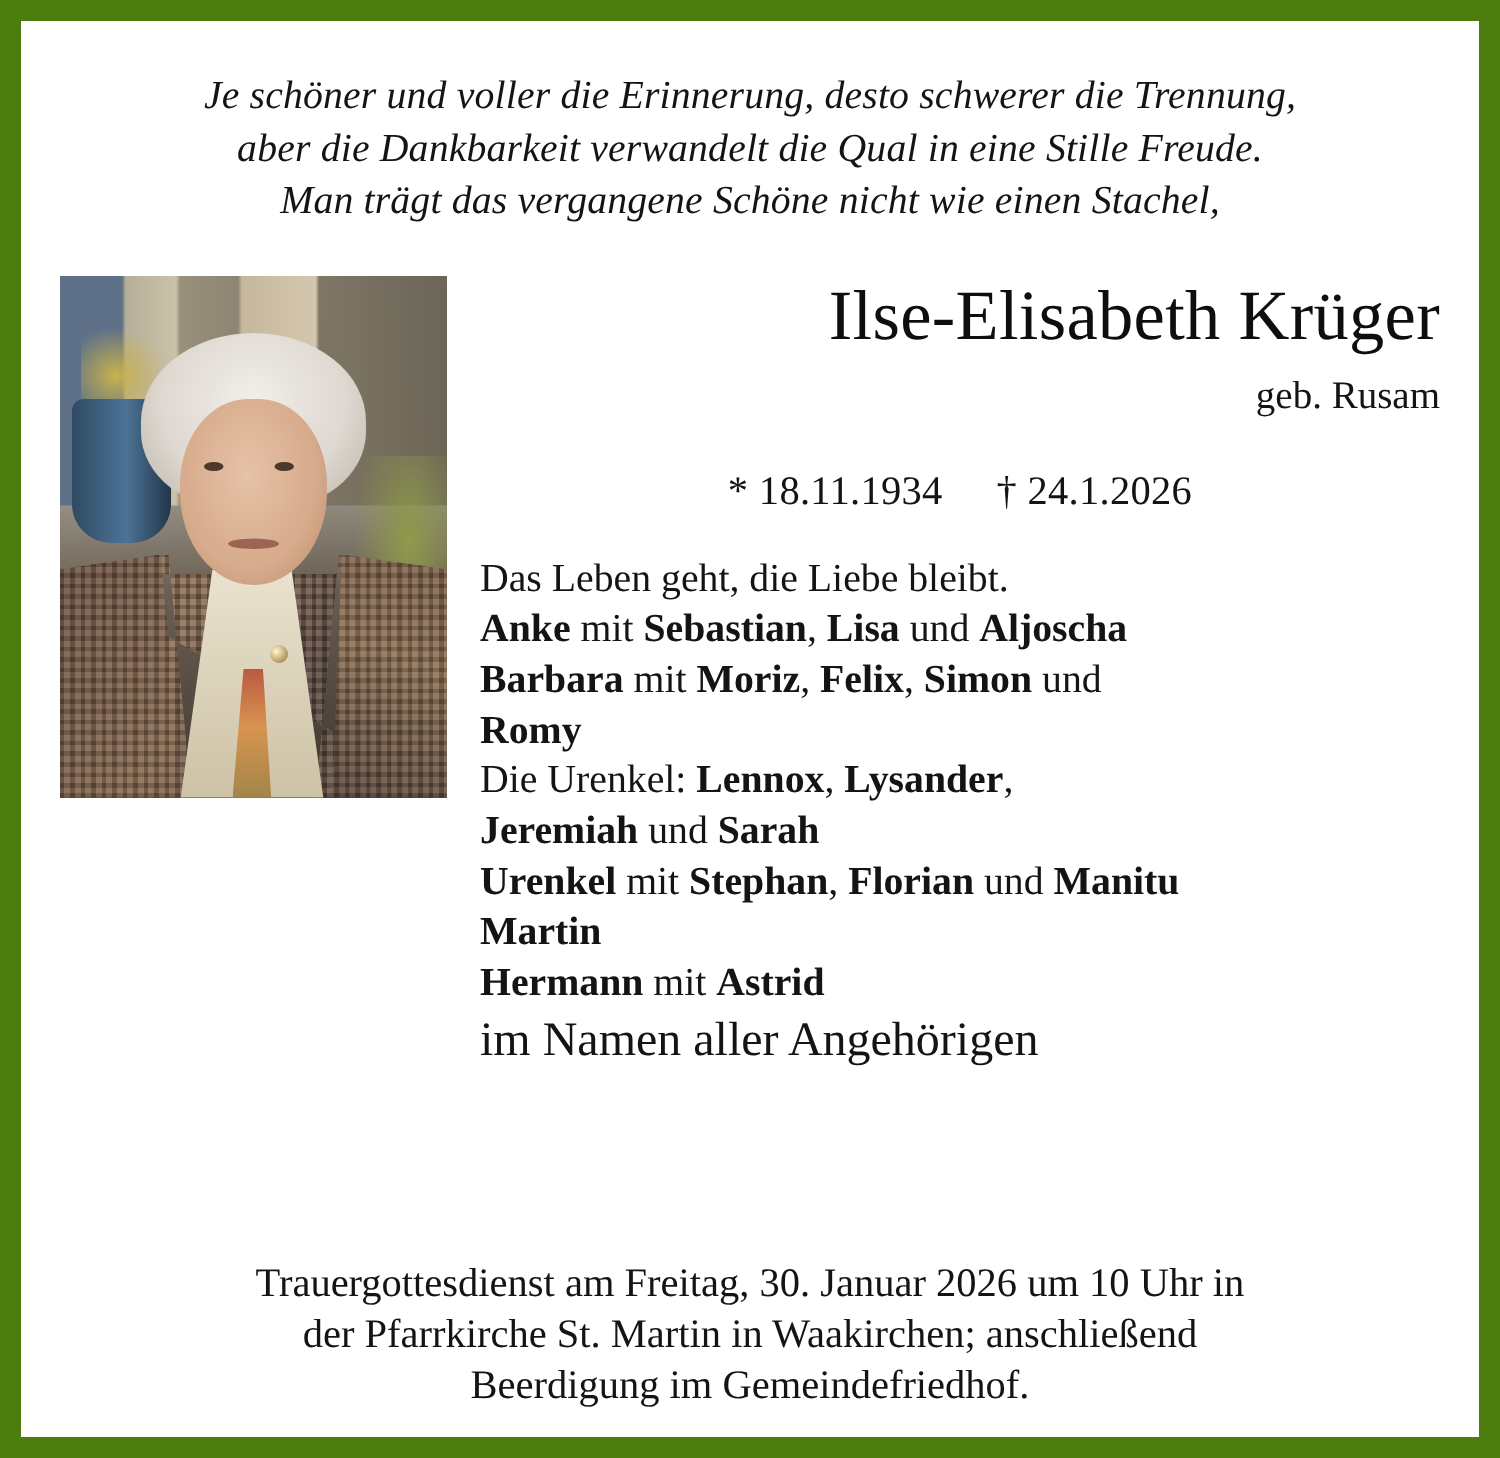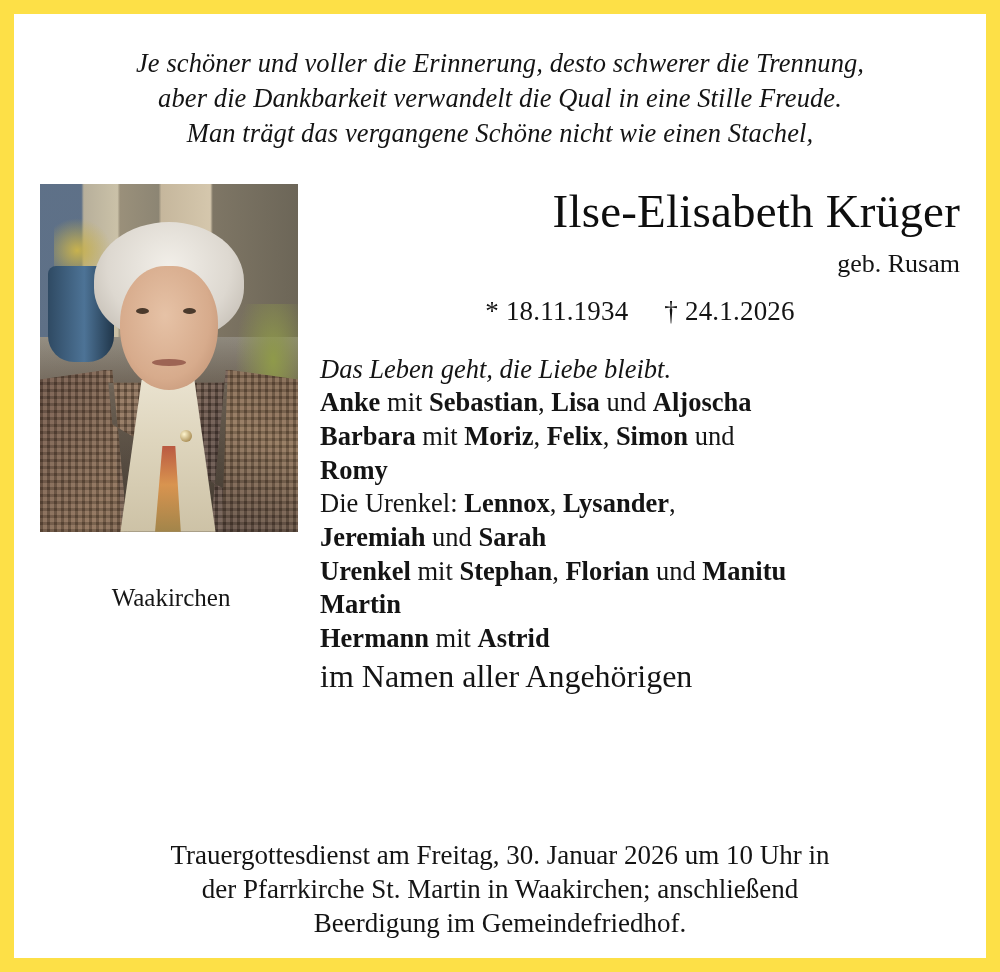--- a/index.html
+++ b/index.html
@@ -12,21 +12,21 @@
     height: 972px;
     font-family: "Liberation Serif", serif;
     color: #1a1a1a;
     overflow: hidden;
   }
   .obituary {
     box-sizing: border-box;
     width: 1000px;
     height: 972px;
     padding: 14px;
-    background: #fde047;
+    background: #4d7c0f;
   }
   .inner {
     box-sizing: border-box;
     width: 100%;
     height: 100%;
     background: #ffffff;
     padding: 22px 26px 18px 26px;
     display: flex;
     flex-direction: column;
   }
@@ -209,30 +209,29 @@
   }
   .maiden {
     text-align: right;
     font-size: 26px;
     margin-top: 13px;
     color: #141414;
   }
   .dates {
     text-align: center;
     font-size: 27px;
-    margin-top: 17px;
+    margin-top: 33px;
     color: #141414;
     letter-spacing: 0.2px;
   }
   .dates .gap { display: inline-block; width: 22px; }
   .motto {
     font-size: 26.5px;
     margin-top: 27px;
     color: #141414;
-    font-style: italic;
   }
   .family {
     font-size: 26.5px;
     line-height: 1.27;
     margin-top: 1px;
     color: #141414;
   }
   .family .ln { display: block; }
   .family b { font-weight: bold; }
   .closing {
@@ -276,21 +275,20 @@
           <div class="cardigan3"></div>
           <div class="collar"></div>
           <div class="scarf"></div>
           <div class="hair"></div>
           <div class="face"></div>
           <div class="eye-l"></div>
           <div class="eye-r"></div>
           <div class="mouth"></div>
           <div class="brooch"></div>
         </div>
-        <div class="place">Waakirchen</div>
       </div>
 
       <div class="right-col">
         <div class="name">Ilse-Elisabeth Krüger</div>
         <div class="maiden">geb. Rusam</div>
         <div class="dates">
           <span>*</span>
           <span>18.11.1934</span>
           <span class="gap"></span>
           <span>†</span>

